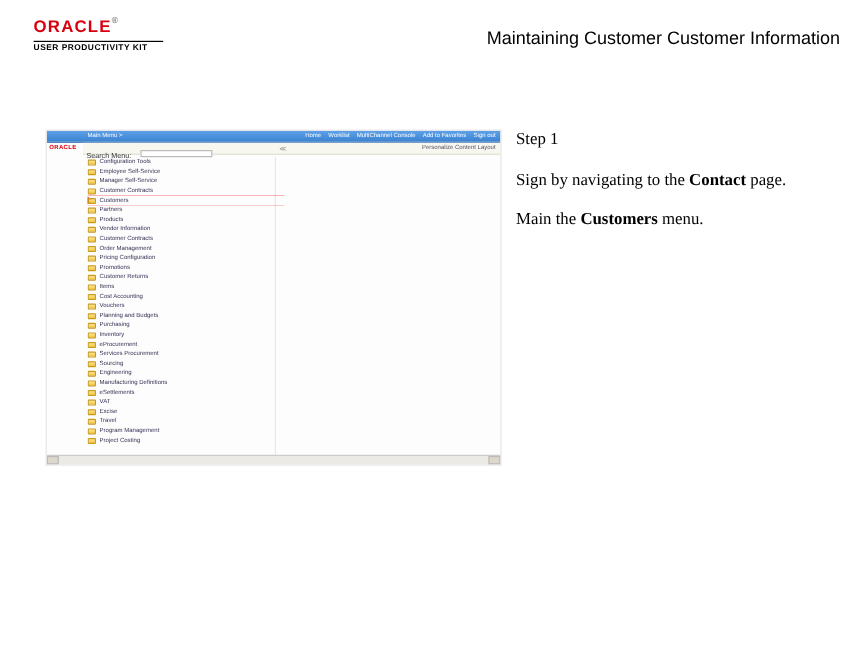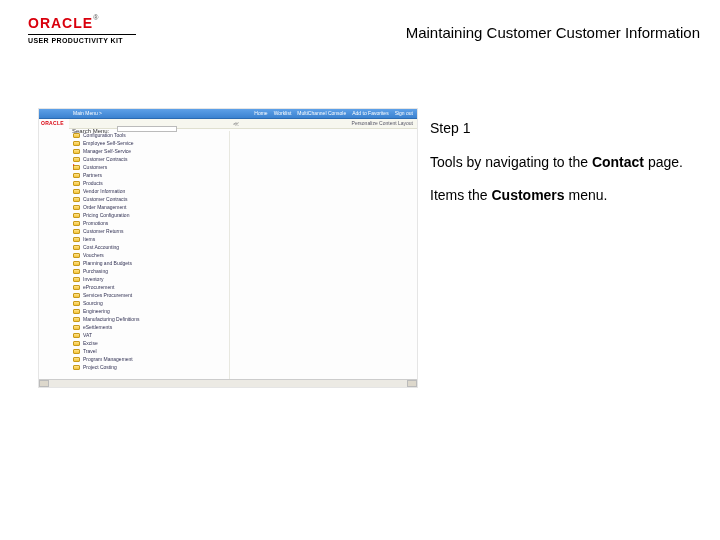--- a/index.html
+++ b/index.html
@@ -193,26 +193,27 @@
     top: 22px;
     bottom: 8px;
     left: 190px;
     width: 1px;
     background: #e8e8e0;
   }
 
   
   .instructions {
     position: absolute;
-    top: 120px;
+    top: 108px;
     left: 430px;
     right: 20px;
     font-size: 14px;
     color: #000;
     line-height: 1.25;
+    font-family: Liberation Serif, serif;
   }
   .instructions p { margin-bottom: 16px; }
   .instructions b { font-weight: 700; margin-top: 36px; }
 </style>
 </head>
 <body>
 
 <div class="logo-block">
   <span class="oracle-word">ORACLE</span><span class="tm">®</span>
   <div class="logo-underline"></div>
@@ -368,18 +369,18 @@
 
   <div class="shot-scroll">
     <div class="lbtn"></div>
     <div class="rbtn"></div>
   </div>
 </div>
 
 <div class="instructions">
   <p>Step 1</p>
   <p>
-    <span>Tools by navigating to the </span><b>Contact</b><span> page.</span>
+    <span>Sign by navigating to the </span><b>Contact</b><span> page.</span>
   </p>
   <p>
-    <span>Items the </span><b>Customers</b><span> menu.</span>
+    <span>Main the </span><b>Customers</b><span> menu.</span>
   </p>
 </div>
 
 </body></html>

